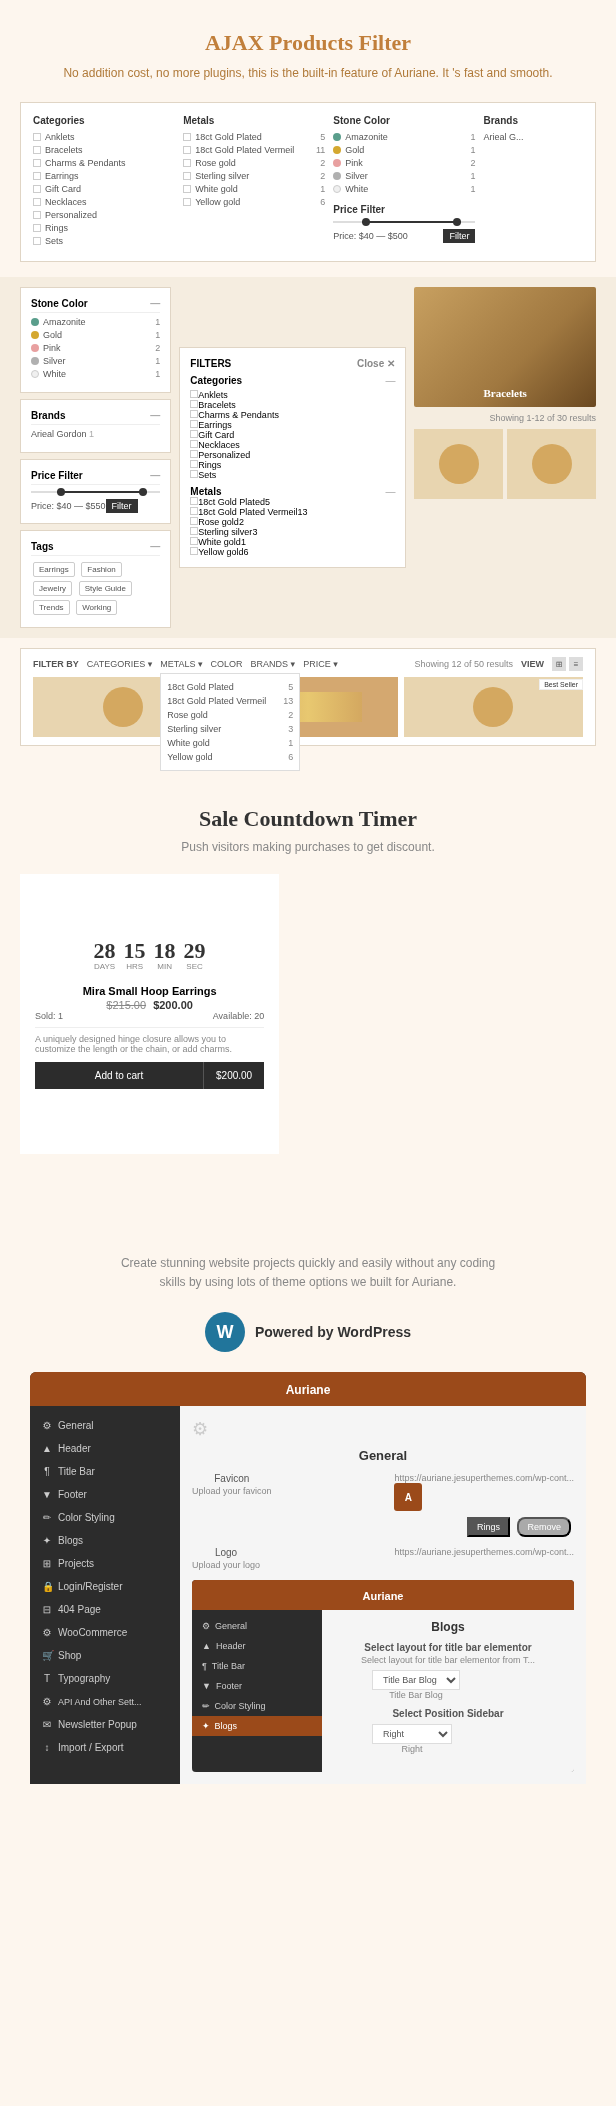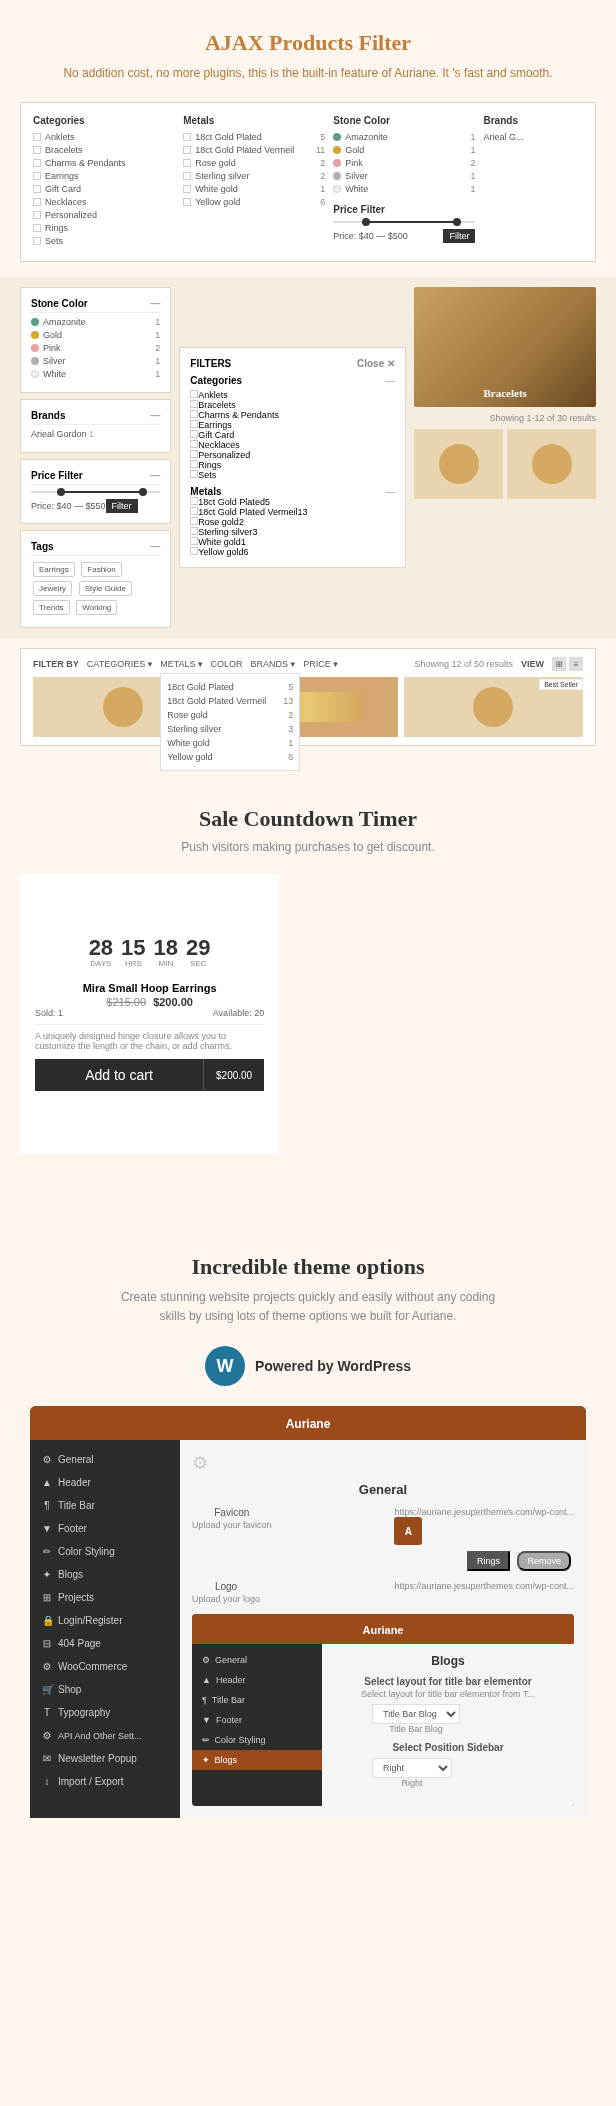--- a/index.html
+++ b/index.html
@@ -47,29 +47,29 @@
     .section-sale { background: #fdf6ee; padding: 30px 20px; text-align: center; }
     .section-sale h2 { font-family: Georgia, serif; font-size: 22px; color: #333; margin-bottom: 8px; }
     .section-sale p { color: #888; font-size: 12px; }
     .sale-demo { margin-top: 20px; position: relative; display: flex; align-items: stretch; min-height: 280px; }
     .sale-left { width: 55%; position: relative; overflow: hidden; }
     .sale-circle { width: 260px; height: 260px; background: #9b4a1a; border-radius: 50%; position: absolute; top: 20px; left: -40px; }
     .save-badge { position: absolute; top: 30px; left: 20px; width: 45px; height: 45px; background: #c45a1a; border-radius: 50%; display: flex; flex-direction: column; align-items: center; justify-content: center; color: #fff; font-size: 8px; font-weight: bold; z-index: 10; }
     .sale-right { width: 45%; background: #fff; padding: 15px; text-align: center; display: flex; flex-direction: column; align-items: center; justify-content: center; }
     .countdown { display: flex; gap: 8px; justify-content: center; margin-bottom: 8px; }
     .countdown-block { text-align: center; }
-    .countdown-num { font-size: 22px; font-weight: bold; color: #333; line-height: 1; }
+    .countdown-num { font-size: 22px; font-weight: bold; color: #333; line-height: 1; font-family: Liberation Serif, serif; }
     .countdown-label { font-size: 8px; color: #888; text-transform: uppercase; }
     .sale-product-title { font-size: 11px; font-weight: bold; margin: 6px 0 2px; }
     .sale-prices { font-size: 11px; color: #888; }
     .sale-prices .old-price { text-decoration: line-through; margin-right: 4px; }
     .sale-prices .new-price { color: #333; font-weight: bold; }
     .sale-qty { font-size: 9px; color: #666; margin-bottom: 6px; display: flex; justify-content: space-between; width: 100%; }
     .add-to-cart-btn { display: flex; gap: 0; width: 100%; }
-    .btn-cart { background: #2c2c2c; color: #fff; font-size: 14px; padding: 8px 24px; flex: 1; border: none; cursor: pointer; }
+    .btn-cart { background: #2c2c2c; color: #fff; font-size: 10px; padding: 8px 24px; flex: 1; border: none; cursor: pointer; }
     .btn-price { background: #2c2c2c; color: #fff; font-size: 10px; padding: 8px 12px; border: none; border-left: 1px solid #555; cursor: pointer; }
 
     
     .section-theme { background: #fdf6ee; padding: 40px 20px; text-align: center; }
     .section-theme h2 { font-family: Georgia, serif; font-size: 22px; color: #333; margin-bottom: 8px; }
     .section-theme p { color: #888; font-size: 12px; line-height: 1.6; max-width: 400px; margin: 0 auto 20px; }
     .wp-badge { display: flex; align-items: center; justify-content: center; gap: 10px; margin-bottom: 20px; }
     .wp-logo { width: 40px; height: 40px; background: #21759b; border-radius: 50%; display: flex; align-items: center; justify-content: center; color: #fff; font-size: 18px; font-weight: bold; }
     .wp-text { font-size: 14px; font-weight: bold; color: #333; }
 
@@ -475,21 +475,20 @@
         <button class="btn-cart">Add to cart</button>
         <button class="btn-price">$200.00</button>
       </div>
     </div>
   </div>
 </div>
 
 <div class="section-divider" style="height:30px;"></div>
 
 <div class="section-theme">
-  <h2>Incredible theme options</h2>
   <p>Create stunning website projects quickly and easily without any coding skills by using lots of theme options we built for Auriane.</p>
 
   <div class="wp-badge">
     <div class="wp-logo">W</div>
     <span class="wp-text">Powered by WordPress</span>
   </div>
 
   <div class="theme-admin">
     <div class="theme-admin-header">
       <span>Auriane</span>

